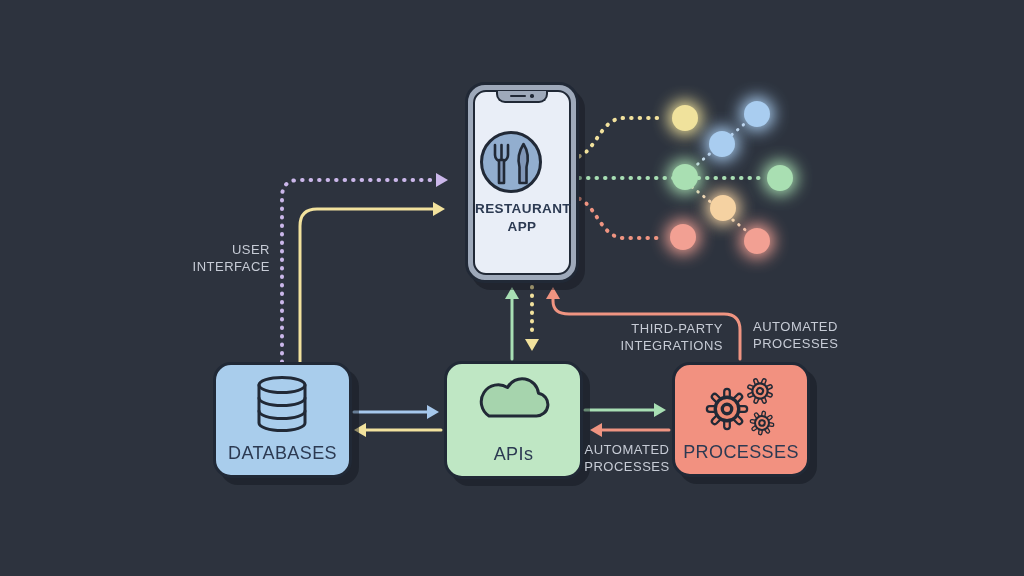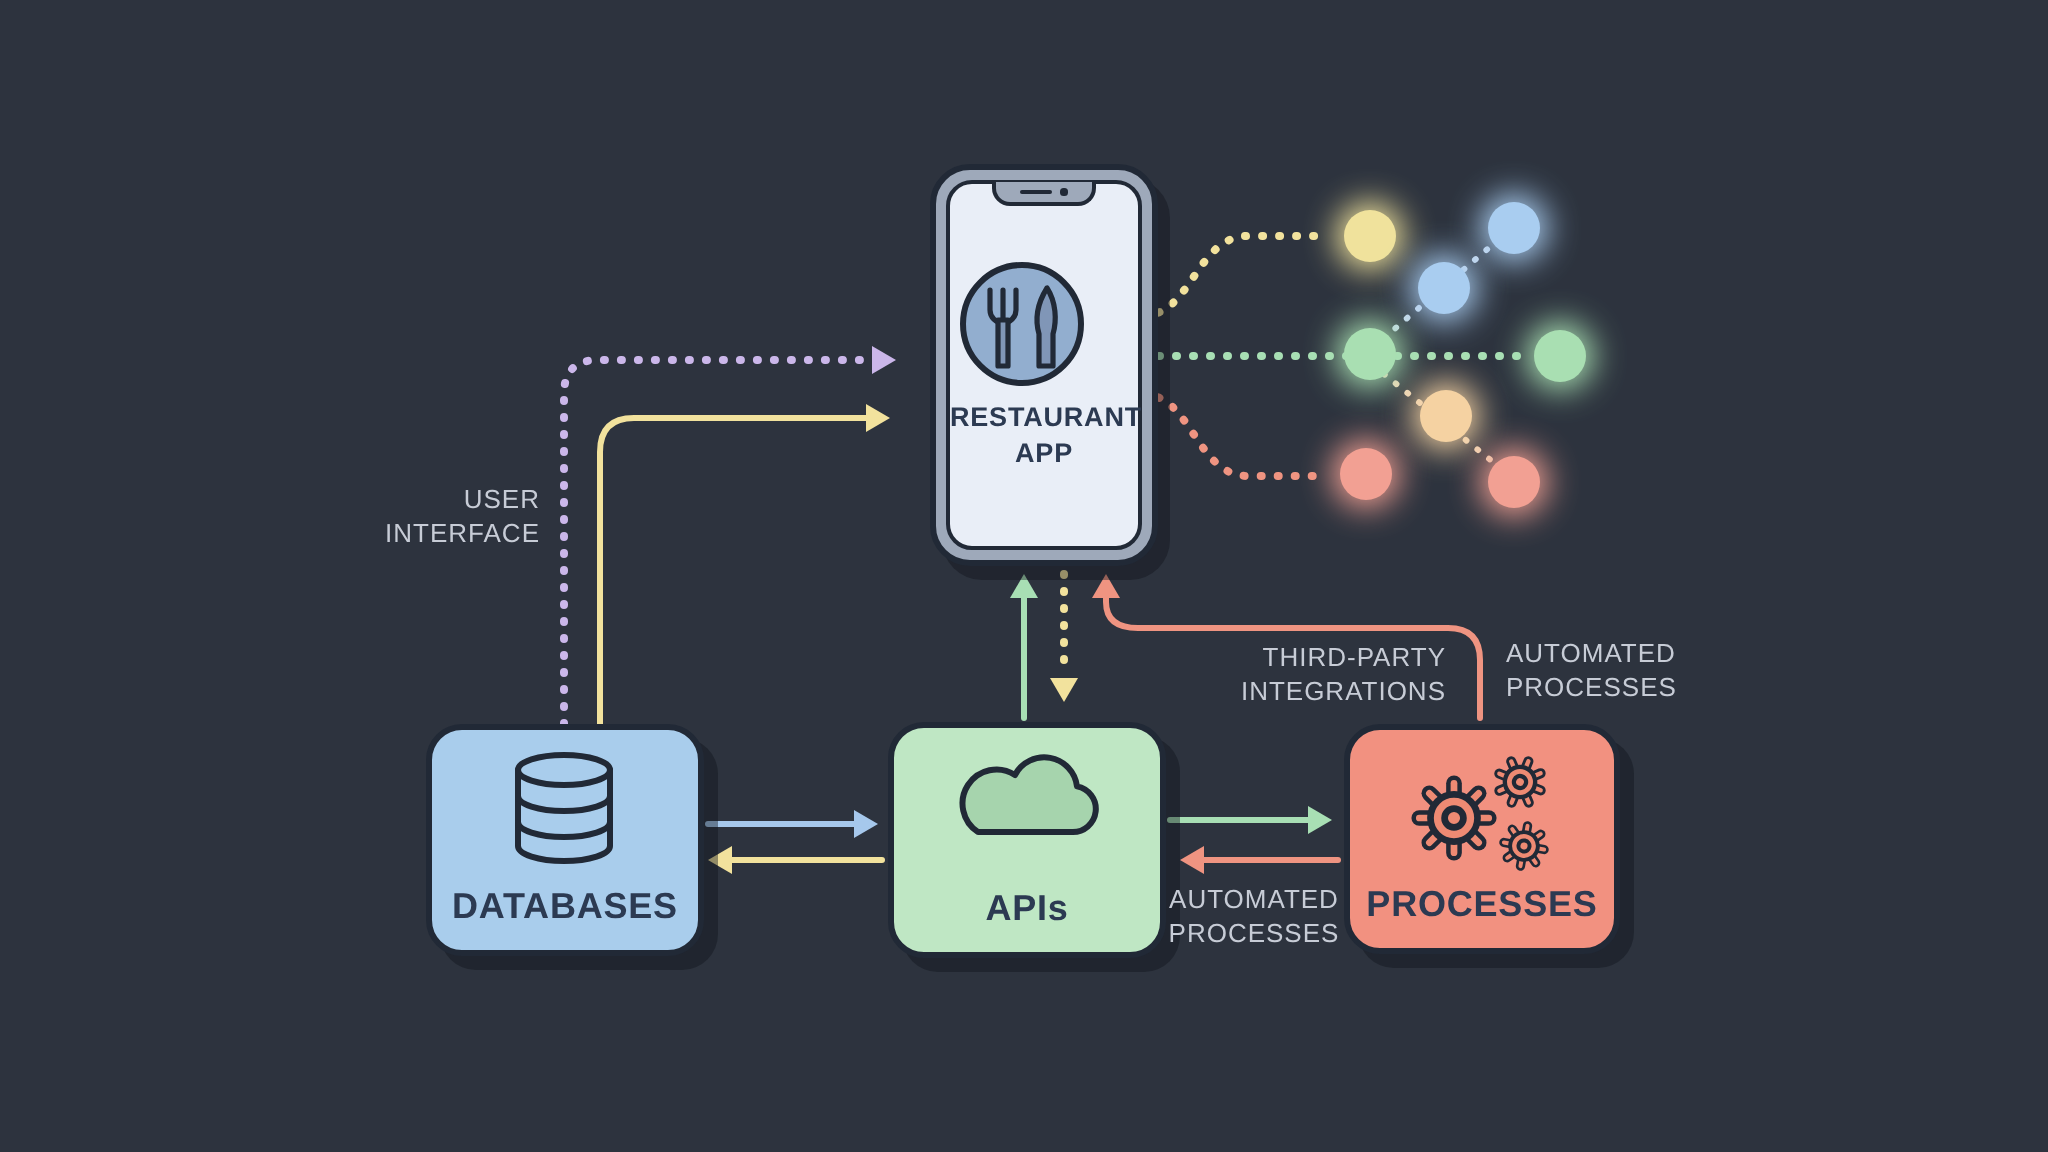--- a/index.html
+++ b/index.html
@@ -47,21 +47,21 @@
     color:var(--labelDark);white-space:pre-line;
   }
 
   
   .box{
     position:absolute;z-index:2;border:3.5px solid var(--outline);border-radius:18px;
     box-sizing:border-box;box-shadow:7px 7px 0 rgba(14,18,26,.42);
   }
   .box-label{
     position:absolute;bottom:11px;left:0;right:0;text-align:center;
-    font-size:18px;font-weight:bold;letter-spacing:.4px;color:var(--labelDark);
+    font-size:18px;font-weight:normal;letter-spacing:.4px;color:var(--labelDark);
   }
   .box-databases{left:213px;top:362px;width:139px;height:116px;background:var(--boxBlue);}
   .box-apis{left:444px;top:361px;width:139px;height:118px;background:var(--boxGreen);}
   .box-workflows{left:672px;top:362px;width:138px;height:115px;background:var(--boxSalmon);}
 
   
   .elabel{
     position:absolute;z-index:5;color:var(--labelGray);
     font-size:13px;line-height:17px;letter-spacing:.5px;white-space:pre-line;
   }

